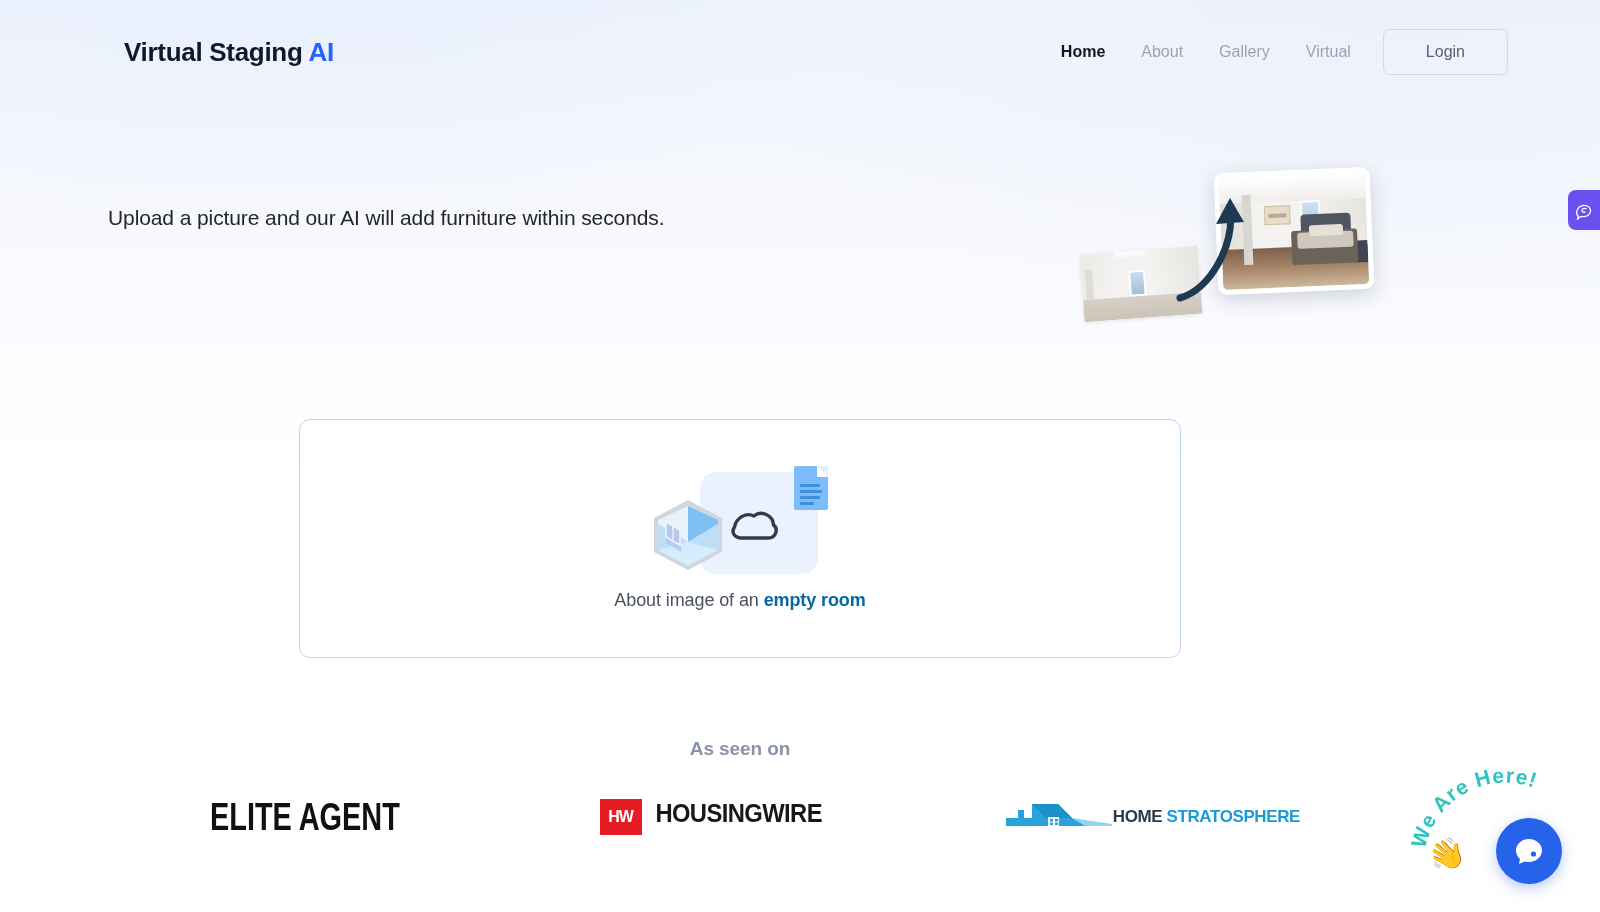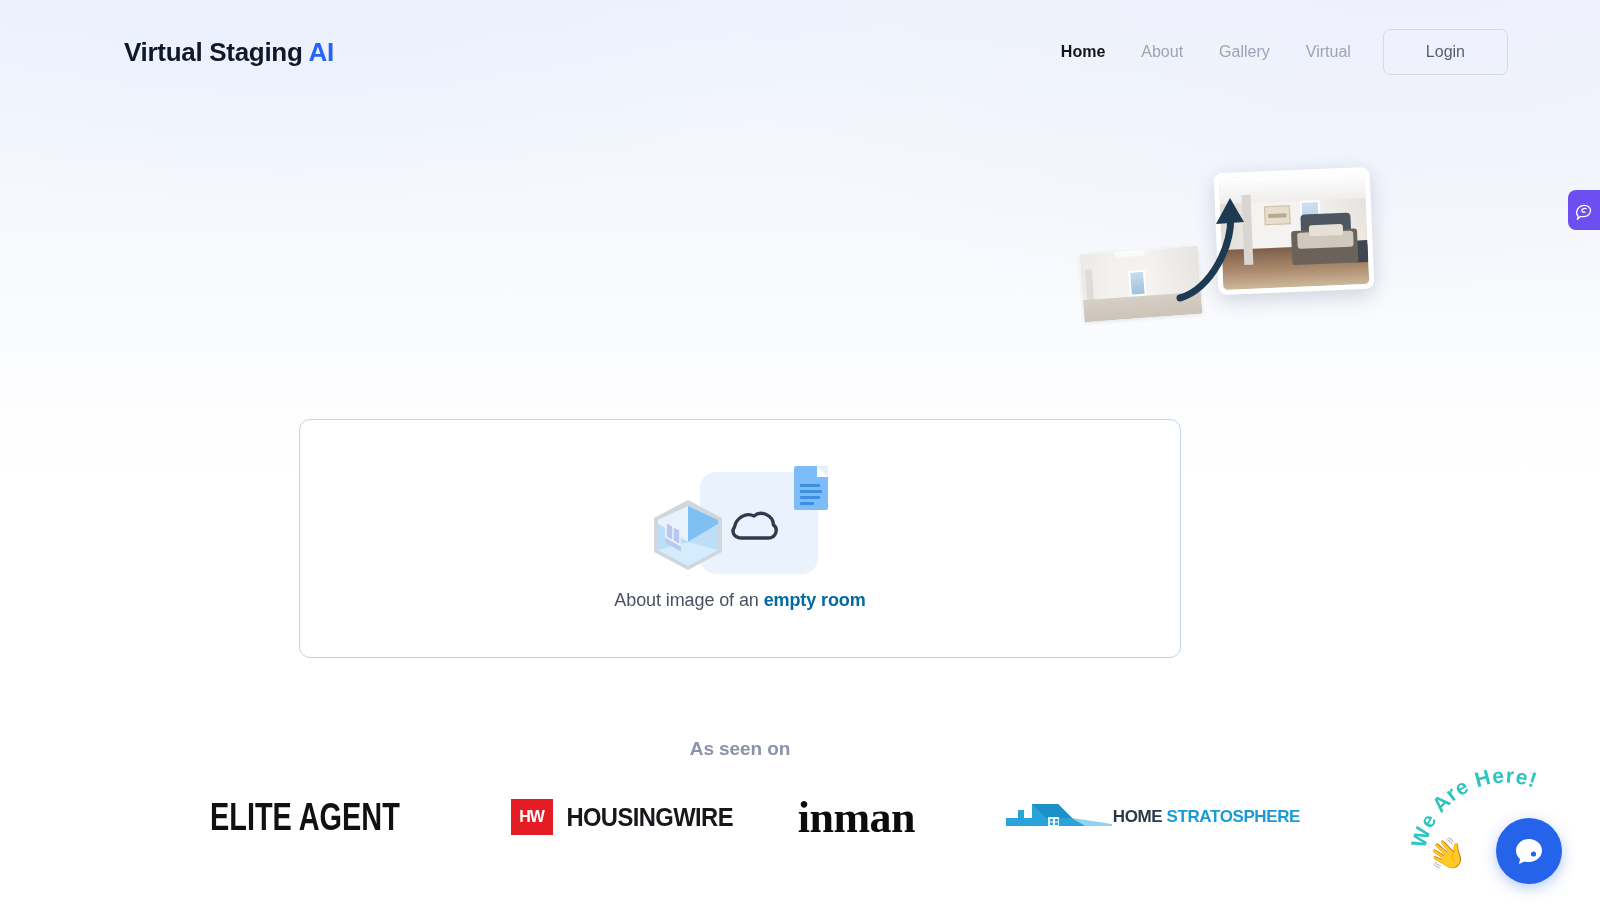--- a/index.html
+++ b/index.html
@@ -112,21 +112,21 @@
     position:absolute; left:180px; top:782px; width:1120px; height:70px;
     display:flex; align-items:center; justify-content:space-between;
   }
   .logo-item { display:flex; align-items:center; justify-content:center; height:60px; }
 
   .elite {
     font-family:"Liberation Sans Narrow","Liberation Sans",sans-serif;
     font-weight:bold; font-size:38px; color:#111; letter-spacing:0px;
     transform:scaleX(.76); transform-origin:center; white-space:nowrap;
   }
-  .hw-wrap { display:flex; align-items:center; gap:9px;margin-left:20px; }
+  .hw-wrap { display:flex; gap:9px;margin-left:20px; }
   .hw-box {
     background:#e51c23; color:#fff; font-weight:bold; font-size:16px;
     width:42px; height:36px; display:flex; align-items:center; justify-content:center;
     letter-spacing:-1px;
   }
   .hw-name { font-weight:bold; font-size:25px; color:#16181c; letter-spacing:-0.6px; transform:scaleX(.95); }
   .inman { font-family:"Liberation Serif", serif; font-weight:bold; font-size:44px; color:#0c0c0c; letter-spacing:-0.5px; position:relative; }
   .hs-wrap { display:flex; flex-direction:row; align-items:center; gap:1px; }
   .hs-name { font-size:17px; font-weight:bold; letter-spacing:-0.4px; color:#2b3a47; white-space:nowrap; }
   .hs-name .blue { color:#1c9ad6; }
@@ -157,20 +157,21 @@
   <div class="nav">
     <a class="nav-link active">Home</a>
     <a class="nav-link">About</a>
     <a class="nav-link">Gallery</a>
     <a class="nav-link">Virtual</a>
     <button class="login-btn">Login</button>
   </div>
 </div>
 
 <div class="hero-text">
+  <p class="subtitle">Upload a picture and our AI will add furniture within seconds.</p>
 </div>
 
 <div class="hero-art">
   <div class="room-empty">
     <div class="re-ceil"></div>
       <div class="re-wallL"></div>
       <div class="re-wallC"></div>
     <div class="re-wallR"></div>
       <div class="re-win"></div>
       <div class="re-door"></div>
@@ -233,23 +234,20 @@
     <div class="elite">ELITE AGENT</div>
   </div>
 
   <div class="logo-item">
     <div class="hw-wrap">
       <div class="hw-box">HW</div>
       <div class="hw-name">HOUSINGWIRE</div>
     </div>
   </div>
 
-  <div class="logo-item">
-    <div class="inman">inman</div>
-  </div>
 
   <div class="logo-item">
     <div class="hs-wrap">
       <svg width="136" height="34" viewBox="0 0 136 34">
         <polygon points="30,18 42,18 42,10 48,10 48,18 56,18 56,4 68,4 82,4 96,18 110,26 30,26" fill="#29a3d9"></polygon>
         <polygon points="56,4 82,4 96,18 70,18" fill="#1c91c9"></polygon>
         <polygon points="96,18 136,24 136,26 110,26" fill="#8ed3ef"></polygon>
         <rect x="72" y="17" width="11" height="9" fill="#eaf6fc"></rect>
         <rect x="74" y="19" width="3" height="2.4" fill="#29a3d9"></rect>
         <rect x="79" y="19" width="3" height="2.4" fill="#29a3d9"></rect>

